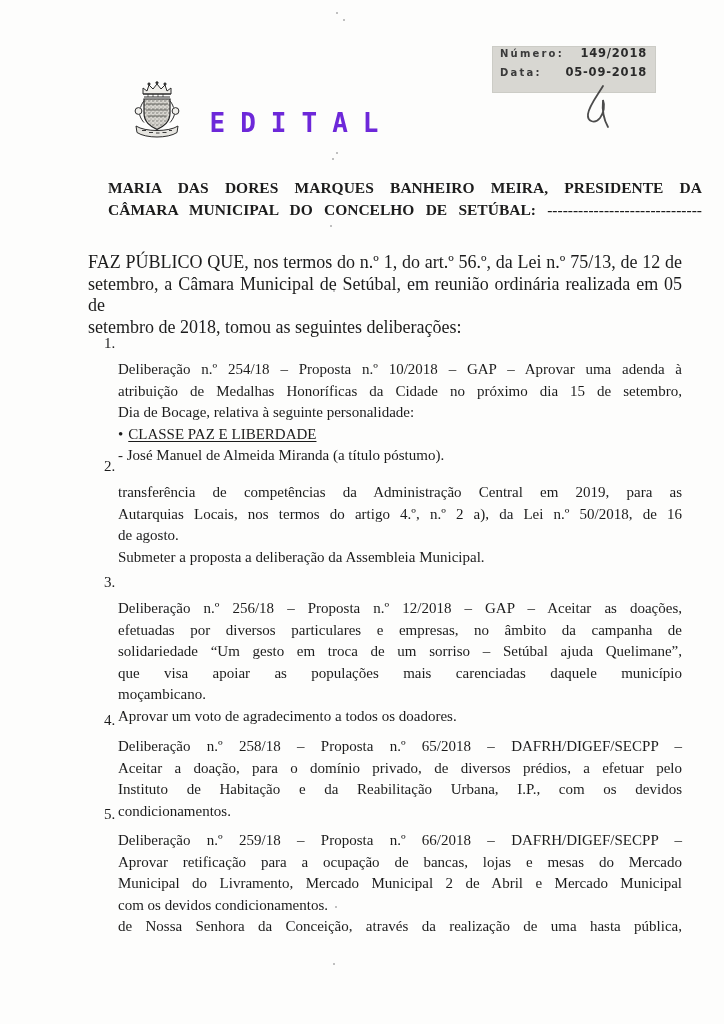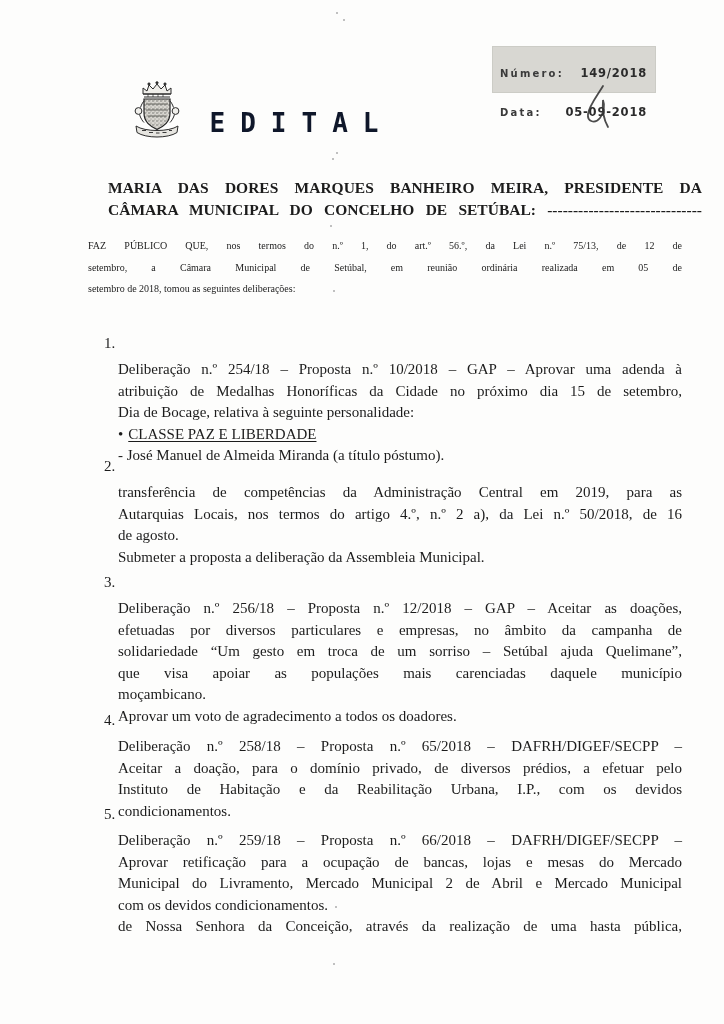--- a/index.html
+++ b/index.html
@@ -8,42 +8,42 @@
     background:#fdfdfc;color:#1c1c1c;
     font-family:"Liberation Serif",serif;
   }
   
   .stamp{
     position:absolute;left:492px;top:46px;width:164px;height:47px;
     background:#d8d7d2;
     box-shadow:0 0 0 1px rgba(190,190,185,.45) inset;
     font-family:"DejaVu Sans",sans-serif;
   }
-  .stamp-row{display:flex;justify-content:space-between;align-items:baseline;padding:20px 9px 0 8px;height:19px;}
+  .stamp-row{display:flex;justify-content:space-between;align-items:baseline;padding:0 9px 0 8px;height:19px;}
   .stamp-label{font-size:10px;letter-spacing:2.2px;color:#3a3a3a;font-weight:bold;}
   .stamp-value{font-size:11.5px;letter-spacing:.8px;color:#2b2b2b;font-weight:bold;text-align:center;}
   
   .squiggle{position:absolute;left:574px;top:84px;}
   
   .crest{position:absolute;left:132px;top:80px;}
   
   .title{
     position:absolute;left:0;top:110px;width:588px;text-align:center;
     font-family:"DejaVu Sans Mono",monospace;font-weight:bold;
-    font-size:26px;letter-spacing:15px;text-indent:15px;color:#0f172a;
+    font-size:26px;letter-spacing:15px;text-indent:15px;color:#6d28d9;
     line-height:26px;
   }
   
   .heading{
     position:absolute;left:88px;top:177px;width:594px;
     font-weight:bold;font-size:15.5px;line-height:21.5px;margin-left:20px;
   }
   .intro{
-    position:absolute;left:88px;top:235px;width:594px;
-    font-size:10px;line-height:21.6px;
+    position:absolute;left:88px;top:252px;width:594px;
+    font-size:18px;line-height:21.6px;
   }
   .item{position:absolute;left:104px;width:578px;font-size:15px;line-height:21.6px;}
   .item .num{position:absolute;left:0;top:0;}
   .item .itext{margin-left:14px;margin-top:26px;}
   .ln{text-align:justify;}
   .ln.s{text-align-last:justify;}
   .ul{text-decoration:underline;text-underline-offset:2px;text-decoration-thickness:1px;}
   .bullet{margin-right:5px;}
   
   .speck{position:absolute;width:2px;height:2px;border-radius:50%;background:rgba(40,40,40,.38);}

